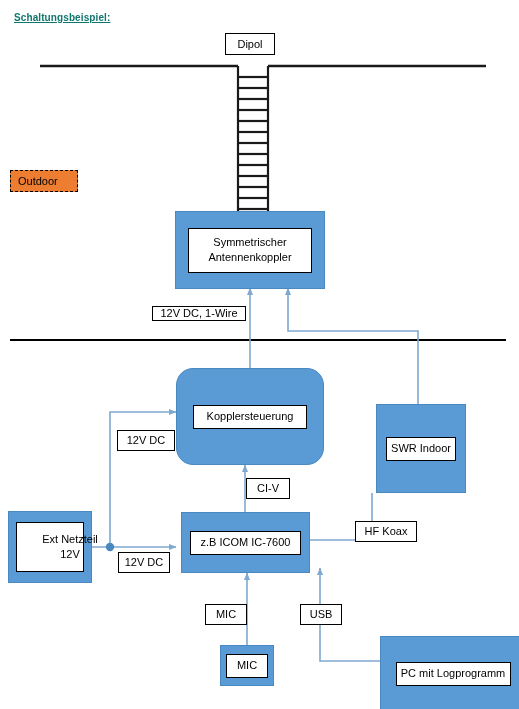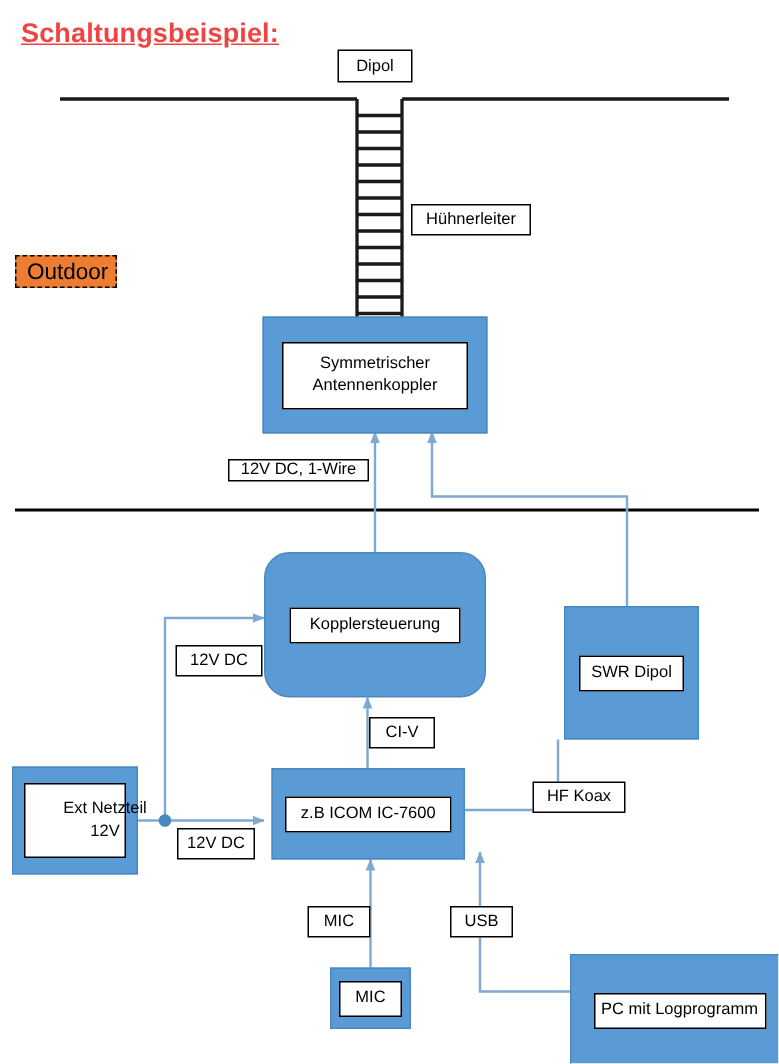--- a/index.html
+++ b/index.html
@@ -16,23 +16,23 @@
   }
   #svg-layer{
     position:absolute;
     left:0;top:0;
     width:519px;height:709px;
   }
   
   .title{
     position:absolute;
     left:14px; top:12px;
-    font-size:18px;
+    font-size:10px;
     font-weight:bold;
-    color:#ef4444;
+    color:#0f766e;
     text-decoration:underline;
     letter-spacing:0.1px;
     white-space:nowrap;
   }
   
   .wbox{
     position:absolute;
     box-sizing:border-box;
     background:#ffffff;
     border:1.3px solid #000000;
@@ -70,21 +70,21 @@
   }
   
   .zone{
     position:absolute;
     box-sizing:border-box;
     background:#ED7D31;
     border:1.6px dashed #000000;
     display:flex;
     align-items:center;
     padding-left:7px;
-    font-size:15px;
+    font-size:11px;
     color:#000;
     white-space:nowrap;
   }
 </style>
 </head>
 <body>
 
 <div id="page">
 
   <svg id="svg-layer" viewBox="0 0 519 709" xmlns="http://www.w3.org/2000/svg">
@@ -156,23 +156,20 @@
   <div class="title">Schaltungsbeispiel:</div>
 
   <div class="zone" style="left:10px; top:170px; width:68px; height:22px;">
     <span>Outdoor</span>
   </div>
 
   <div class="wbox" style="left:225px; top:33px; width:50px; height:22px;">
     <span>Dipol</span>
   </div>
 
-  <div class="wbox" style="left:274px; top:136px; width:80px; height:21px;">
-    <span>Hühnerleiter</span>
-  </div>
 
   <div class="bbox" style="left:175px; top:211px; width:150px; height:78px;">
     <div class="inner" style="width:124px; height:45px;align-items:center;">
       <span>Symmetrischer</span>
       <span>Antennenkoppler</span>
     </div>
   </div>
 
   <div class="wbox" style="left:152px; top:306px; width:94px; height:15px;">
     <span>12V DC, 1-Wire</span>
@@ -183,21 +180,21 @@
       <span>Kopplersteuerung</span>
     </div>
   </div>
 
   <div class="wbox" style="left:117px; top:430px; width:58px; height:21px;">
     <span>12V DC</span>
   </div>
 
   <div class="bbox" style="left:376px; top:404px; width:90px; height:89px;">
     <div class="inner" style="width:70px; height:24px;">
-      <span>SWR Dipol</span>
+      <span>SWR Indoor</span>
     </div>
   </div>
 
   <div class="wbox" style="left:246px; top:478px; width:44px; height:21px;">
     <span>CI-V</span>
   </div>
 
   <div class="wbox" style="left:355px; top:521px; width:62px; height:21px;">
     <span>HF Koax</span>
   </div>

